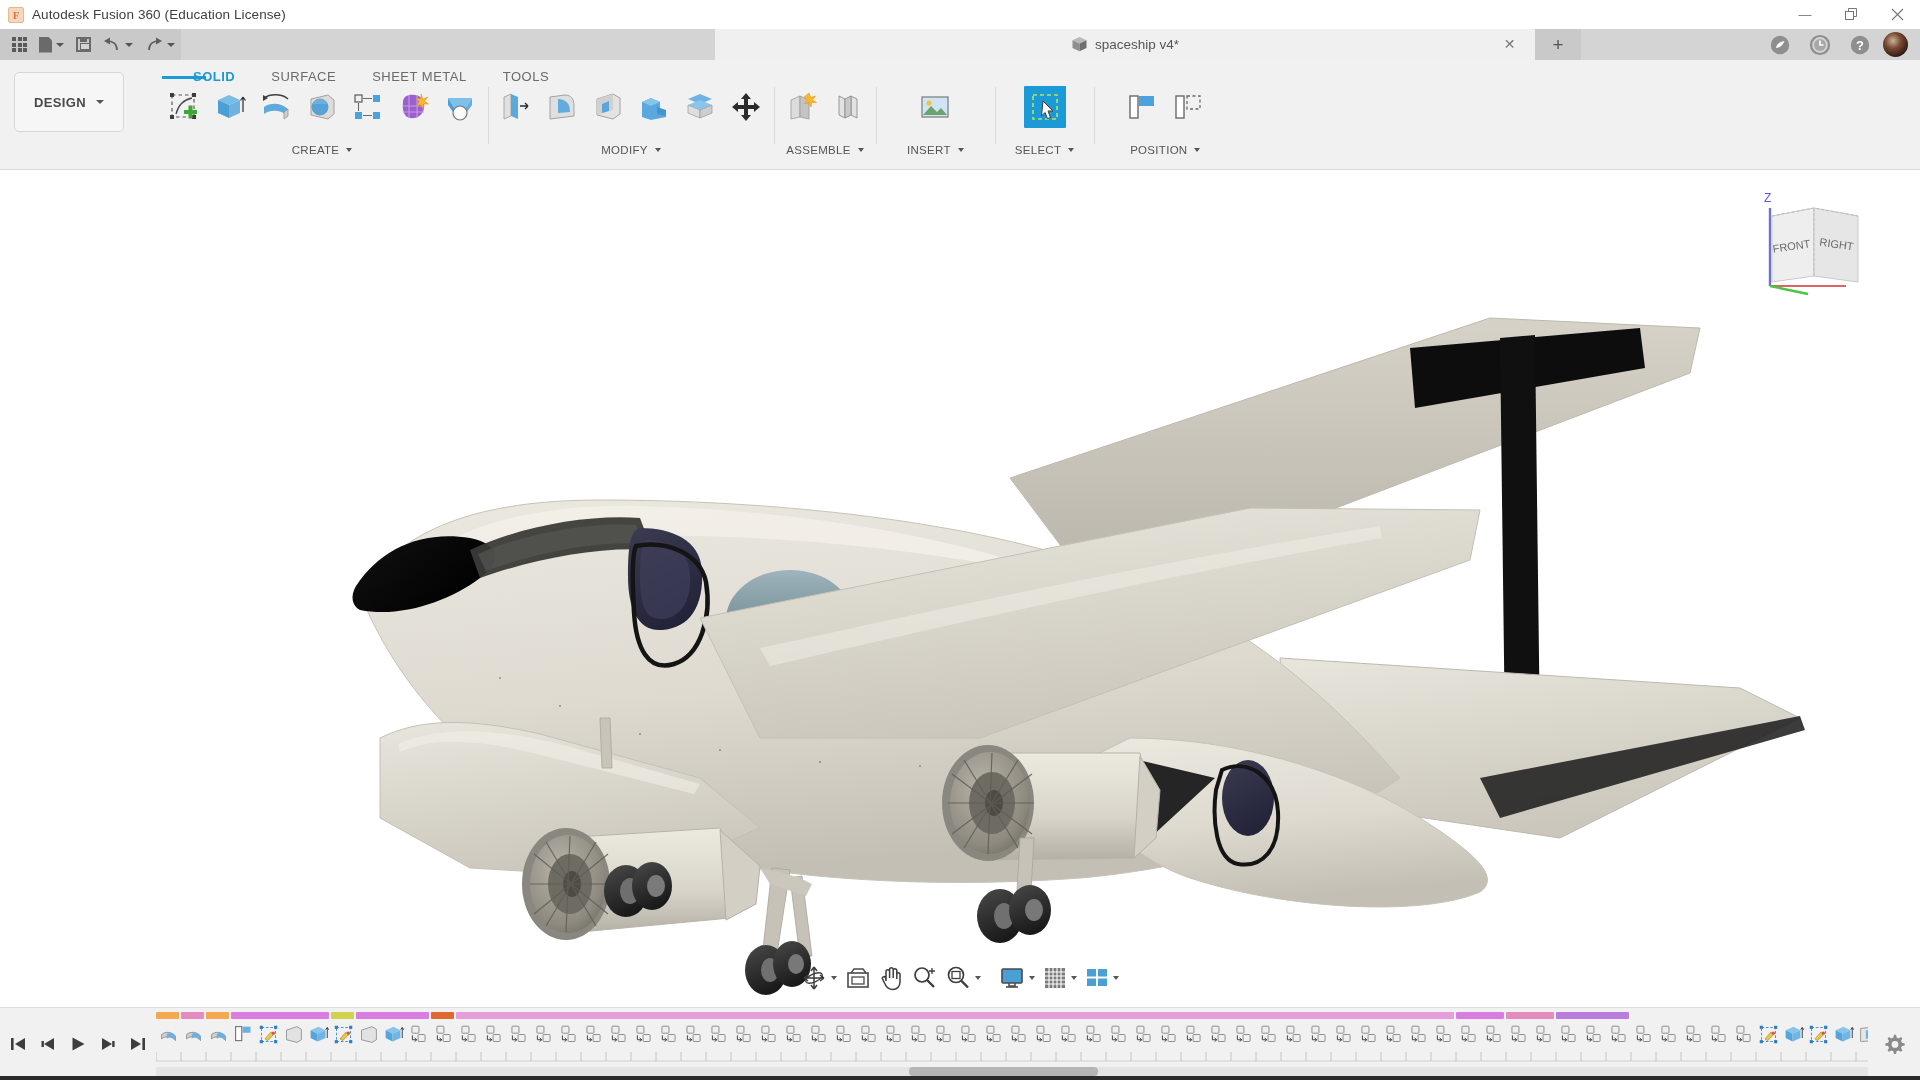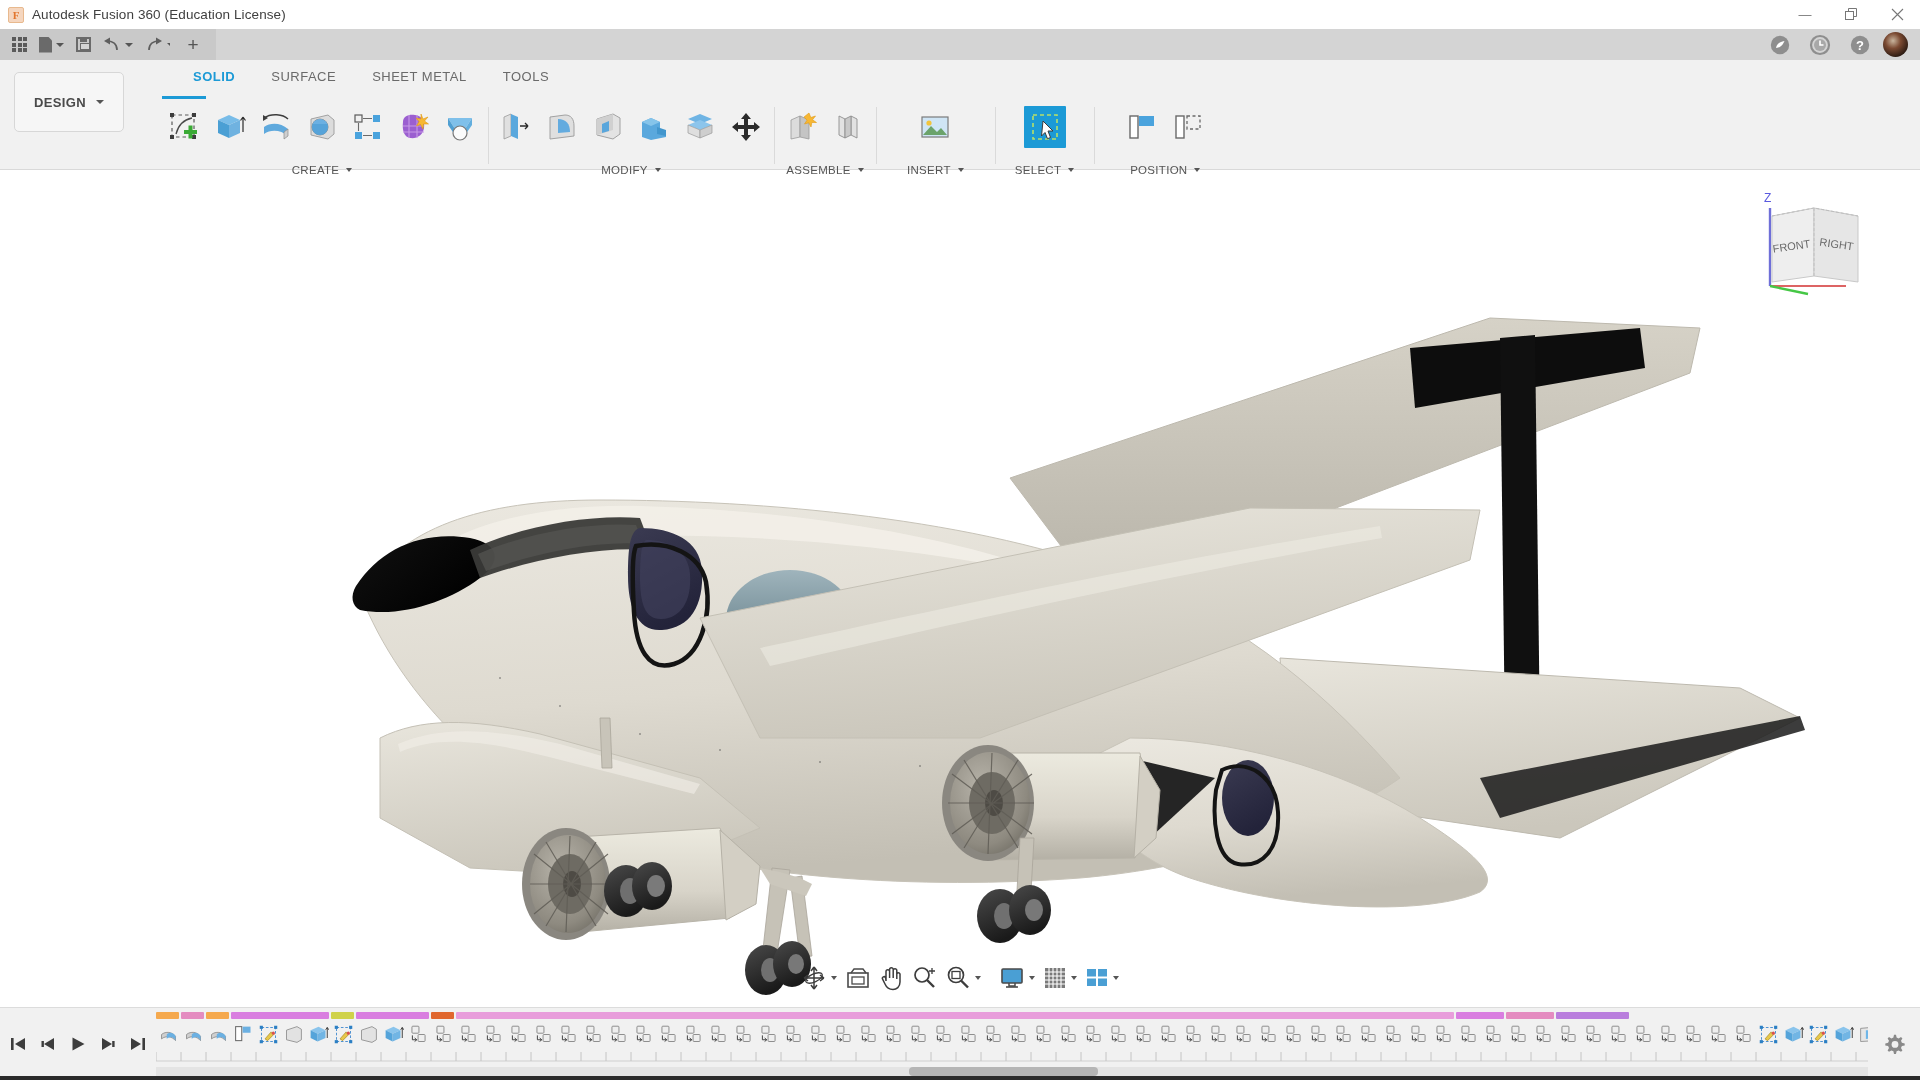--- a/index.html
+++ b/index.html
@@ -69,21 +69,21 @@
   #ribbon{ height:110px; background:#f1f1f1; position:relative; border-bottom:1px solid #d9d9d9;}
   #design-box{
     position:absolute;left:14px;top:12px;width:110px;height:60px;
     border:1px solid #d7d7d7;border-radius:5px;background:#f6f6f6;
     display:flex;align-items:center;justify-content:center;gap:6px;
   }
   #design-label{font-size:13px;font-weight:bold;color:#4a4a4a;letter-spacing:.4px;}
   #ws-tabs{ position:absolute; left:175px; top:6px; display:flex; gap:0px;}
   .ws-tab{ padding:3px 18px; font-size:13px; color:#6a6a6a; letter-spacing:.5px;}
   .ws-tab.active{ color:#1c9ad6; font-weight:bold;}
-  #ribbon-content{ position:absolute; left:150px; right:0; top:44px; height:82px; display:flex; align-items:flex-start;}
+  #ribbon-content{ position:absolute; left:150px; right:0; top:24px; height:82px; display:flex; align-items:flex-start;}
   .panel{ display:flex; flex-direction:column; align-items:center; position:relative;
     padding:0 6px; height:80px;}
   .panel + .panel:before{ content:""; position:absolute; left:0; top:3px; bottom:20px; width:1px; background:#dadada;}
   .panel-row{ display:flex; align-items:flex-start; gap:2px; height:56px; padding-top:2px;}
   .tool{ width:44px;height:52px;display:flex;flex-direction:column;align-items:center;
      justify-content:flex-start;padding-top:4px;position:relative;}
   .tool.selected{ background:#1c9ad6; border-radius:1px;}
   .panel-label{ font-size:11.5px;color:#555;letter-spacing:.3px;display:flex;align-items:center;gap:3px;
      margin-top:4px;}
   .active-underline{ position:absolute; left:0; right:0; top:-10px; height:3px; background:#1c9ad6;}
@@ -183,20 +183,29 @@
     <div class="qat-item">
       <svg width="18" height="16" viewBox="0 0 18 16">
         <path d="M4 13 C4 6 9 4 14.5 4" stroke="#5e5e5e" stroke-width="1.7" fill="none"></path>
         <path d="M17 4 L11 0.6 L11 7.4 Z" fill="#5e5e5e"></path>
       </svg>
       <span class="caret"></span>
     </div>
   </div>
 
   <div id="tabstrip">
+    <div id="doc-tab">
+      <svg width="17" height="17" viewBox="0 0 17 17">
+        <path d="M8.5 1 L15.5 4.2 L8.5 7.4 L1.5 4.2 Z" fill="#b9b9b9"></path>
+        <path d="M1.5 4.2 L8.5 7.4 L8.5 15.3 L1.5 12.1 Z" fill="#8f8f8f"></path>
+        <path d="M15.5 4.2 L8.5 7.4 L8.5 15.3 L15.5 12.1 Z" fill="#6f6f6f"></path>
+      </svg>
+      <span id="tab-title">spaceship v4*</span>
+      <span id="tab-close">✕</span>
+    </div>
     <div id="tab-new">+</div>
     <div id="qat-right">
       <div class="rt-btn">
         <svg width="22" height="22" viewBox="0 0 22 22">
           <circle cx="11" cy="11" r="9.2" fill="#8e8e8e"></circle>
           <path d="M7 14 C8 8 14 7.5 15.5 7 C14 10 12.5 13.5 7 14 Z" fill="#fff"></path>
         </svg>
       </div>
       <div class="rt-btn">
         <svg width="22" height="22" viewBox="0 0 22 22">

